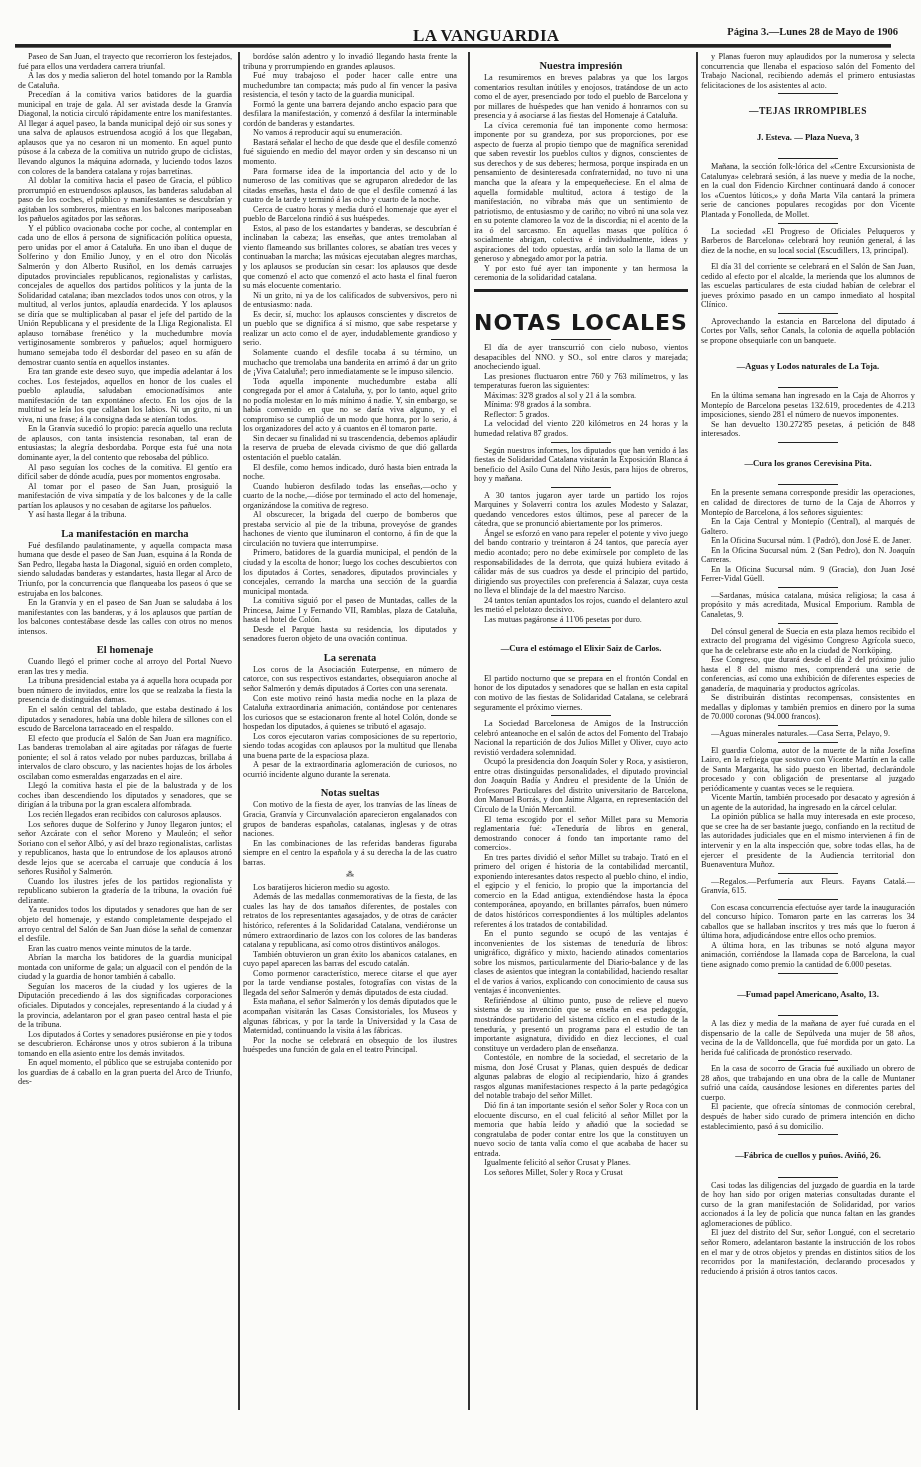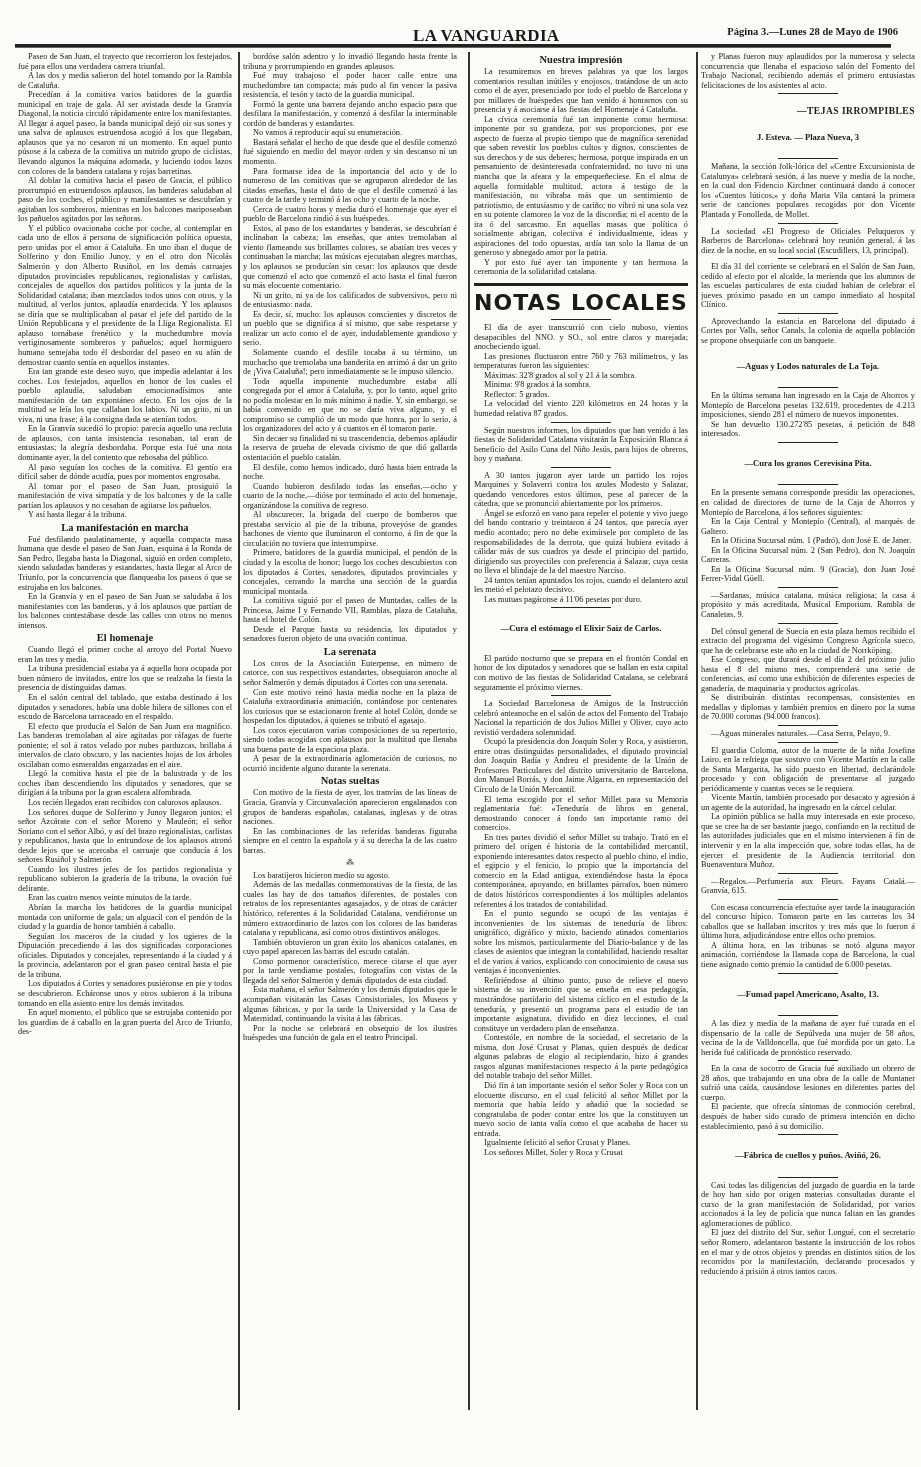--- a/index.html
+++ b/index.html
@@ -8,25 +8,25 @@
   .masthead{position:absolute;left:18px;top:22px;width:880px;height:20px;}
   .masthead .title{position:absolute;left:395px;top:4px;font-size:17px;font-weight:bold;letter-spacing:.3px;}
   .masthead .date{position:absolute;right:0;top:4px;font-size:10.5px;font-weight:bold;}
   .rule{position:absolute;left:15px;top:44px;width:876px;height:3px;background:#222;border-bottom:1px solid #666;}
   .col{position:absolute;top:52px;width:214px;height:1360px;overflow:hidden;
        font-size:8.3px;line-height:9.55px;text-align:justify;}
   .c1{left:18px;} .c2{left:243px;} .c3{left:474px;} .c4{left:701px;}
   .vline{position:absolute;top:52px;width:0;height:1358px;border-left:2px solid #333;}
   .v1{left:238px;} .v2{left:468px;} .v3{left:696px;}
   .col p{margin:0;text-indent:10px;}
-  .col h3{margin:2px 0 1px;text-align:center;font-size:10.5px;font-weight:bold;line-height:12px;}
+  .col h3{margin:8px 0 1px;text-align:center;font-size:10.5px;font-weight:bold;line-height:12px;}
   .col h2{margin:6px 0 2px;text-align:center;font-family:"DejaVu Sans",sans-serif;font-size:22px;font-weight:bold;
-          letter-spacing:1px;border-top:3px solid #222;padding-top:4px;line-height:26px;}
+          letter-spacing:1px;border-top:3px solid #222;padding-top:18px;line-height:26px;}
   .col .ad{text-align:center;font-weight:bold;font-size:8.6px;margin:16px 0;}
-  .col .adbig{text-align:right;font-weight:bold;font-size:9.5px;letter-spacing:.5px;margin:13px 0 0;}
+  .col .adbig{text-align:center;font-weight:bold;font-size:9.5px;letter-spacing:.5px;margin:13px 0 0;}
   .sep{width:60px;margin:3px auto;border-top:1px solid #222;}
   .star{text-align:center;font-size:8px;margin:3px 0;}
 </style>
 </head>
 <body>
 
 <div class="masthead">
   <span class="title">LA VANGUARDIA</span>
   <span class="date">Página 3.—Lunes 28 de Mayo de 1906</span>
 </div>
@@ -52,20 +52,21 @@
   <p>En la Granvía y en el paseo de San Juan se saludaba á los manifestantes con las banderas, y á los aplausos que partían de los balcones contestábase desde las calles con otros no menos intensos.</p>
   <h3>El homenaje</h3>
   <p>Cuando llegó el primer coche al arroyo del Portal Nuevo eran las tres y media.</p>
   <p>La tribuna presidencial estaba ya á aquella hora ocupada por buen número de invitados, entre los que se realzaba la fiesta la presencia de distinguidas damas.</p>
   <p>En el salón central del tablado, que estaba destinado á los diputados y senadores, había una doble hilera de sillones con el escudo de Barcelona tarraceado en el respaldo.</p>
   <p>El efecto que producía el Salón de San Juan era magnífico. Las banderas tremolaban al aire agitadas por ráfagas de fuerte poniente; el sol á ratos velado por nubes parduzcas, brillaba á intervalos de claro obscuro, y las nacientes hojas de los árboles oscilaban como esmeraldas engarzadas en el aire.</p>
   <p>Llegó la comitiva hasta el pie de la balustrada y de los coches iban descendiendo los diputados y senadores, que se dirigían á la tribuna por la gran escalera alfombrada.</p>
   <p>Los recién llegados eran recibidos con calurosos aplausos.</p>
   <p>Los señores duque de Solferino y Junoy llegaron juntos; el señor Azcárate con el señor Moreno y Mauleón; el señor Soriano con el señor Albó, y así del brazo regionalistas, carlistas y republicanos, hasta que lo entrundose de los aplausos atronó desde lejos que se acercaba el carruaje que conducía á los señores Rusiñol y Salmerón.</p>
   <p>Cuando los ilustres jefes de los partidos regionalista y republicano subieron la gradería de la tribuna, la ovación fué delirante.</p>
+  <p>Ya reunidos todos los diputados y senadores que han de ser objeto del homenaje, y estando completamente despejado el arroyo central del Salón de San Juan dióse la señal de comenzar el desfile.</p>
   <p>Eran las cuatro menos veinte minutos de la tarde.</p>
   <p>Abrían la marcha los batidores de la guardia municipal montada con uniforme de gala; un alguacil con el pendón de la ciudad y la guardia de honor también á caballo.</p>
   <p>Seguían los maceros de la ciudad y los ugieres de la Diputación precediendo á las dos significadas corporaciones oficiales. Diputados y concejales, representando á la ciudad y á la provincia, adelantaron por el gran paseo central hasta el pie de la tribuna.</p>
   <p>Los diputados á Cortes y senadores pusiéronse en pie y todos se descubrieron. Echáronse unos y otros subieron á la tribuna tomando en ella asiento entre los demás invitados.</p>
   <p>En aquel momento, el público que se estrujaba contenido por los guardias de á caballo en la gran puerta del Arco de Triunfo, des-</p>
 </div>
 
 <div class="col c2">
   <p>bordóse salón adentro y lo invadió llegando hasta frente la tribuna y prorrumpiendo en grandes aplausos.</p>
   <p>Fué muy trabajoso el poder hacer calle entre una muchedumbre tan compacta; más pudo al fin vencer la pasiva resistencia, el tesón y tacto de la guardia municipal.</p>

